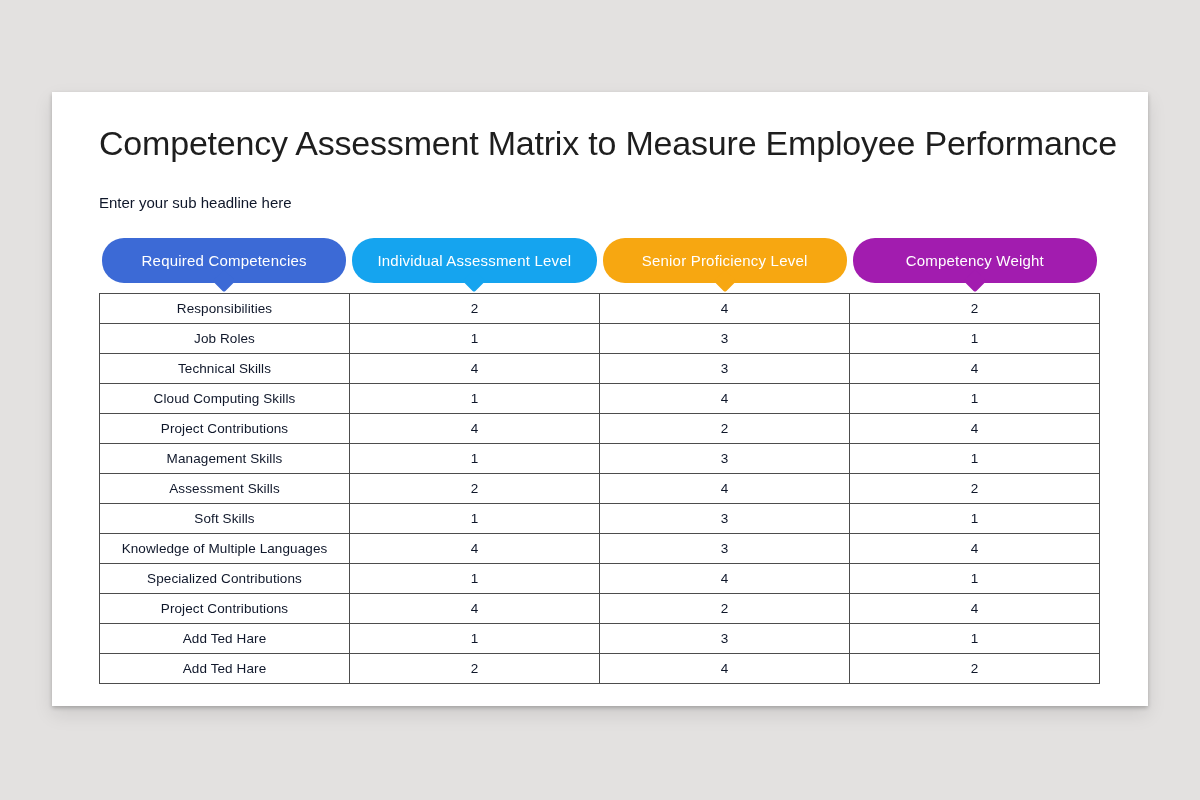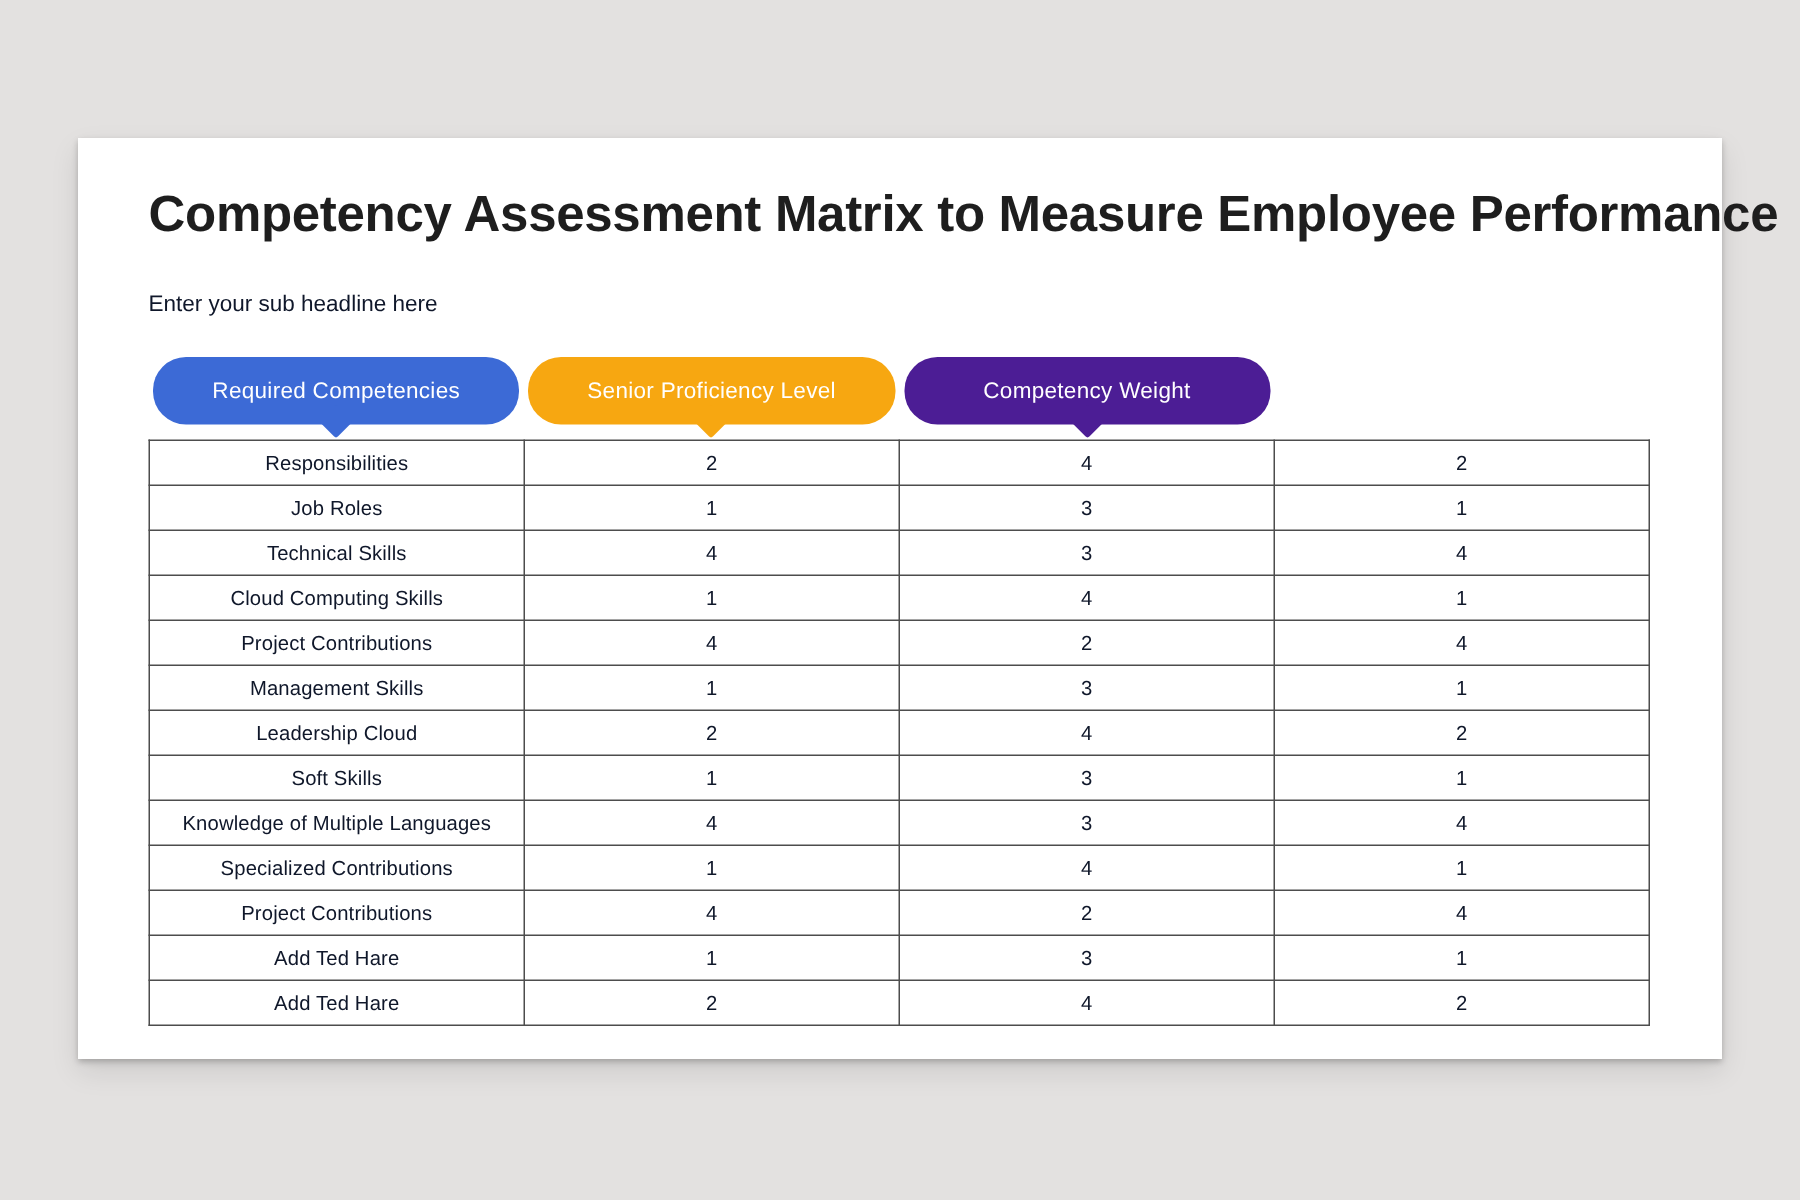--- a/index.html
+++ b/index.html
@@ -13,21 +13,21 @@
   .slide-card {
     position: absolute;
     left: 52px; top: 92px;
     width: 1096px; height: 614px;
     background: #ffffff;
     box-shadow: 0 2px 4px rgba(0,0,0,0.22), 0 8px 18px rgba(0,0,0,0.10);
     padding: 30px 47px 0 47px;
   }
   .page-title {
     font-size: 34px;
-    font-weight: 700;
+    font-weight: 400;
     color: #1e1e1e;
     letter-spacing: -0.2px;
     line-height: 1.25;
     white-space: nowrap;
   }
   .page-subtitle {
     margin-top: 29px;
     font-size: 15px;
     color: #0f172a;
     line-height: 1.2;
@@ -84,25 +84,29 @@
 
 <div class="slide-card">
   <h1 class="page-title">Competency Assessment Matrix to Measure Employee Performance</h1>
   <div class="page-subtitle">Enter your sub headline here</div>
 
   <div class="pills-row" id="pills-row">
       <div class="pill" style="background: rgb(60, 106, 214);">
         <span class="pointer"></span>
         <span class="pill-label">Required Competencies</span>
       </div>
+      <div class="pill" style="background: rgb(21, 164, 239);">
+        <span class="pointer"></span>
+        <span class="pill-label">Individual Assessment Level</span>
+      </div>
       <div class="pill" style="background: rgb(247, 167, 17); justify-content: center;">
         <span class="pointer"></span>
         <span class="pill-label">Senior Proficiency Level</span>
       </div>
-      <div class="pill" style="background: #4c1d95;">
+      <div class="pill" style="background: #a21caf;">
         <span class="pointer"></span>
         <span class="pill-label">Competency Weight</span>
       </div>
     </div>
 
   <table class="competency-table">
     <tbody id="table-body">
         <tr>
           <td>Responsibilities</td>
           <td>2</td>
@@ -133,21 +137,21 @@
           <td>2</td>
           <td>4</td>
         </tr>
         <tr>
           <td>Management Skills</td>
           <td>1</td>
           <td>3</td>
           <td>1</td>
         </tr>
         <tr>
-          <td>Leadership Cloud</td>
+          <td>Assessment Skills</td>
           <td>2</td>
           <td>4</td>
           <td>2</td>
         </tr>
         <tr>
           <td>Soft Skills</td>
           <td>1</td>
           <td>3</td>
           <td>1</td>
         </tr>

